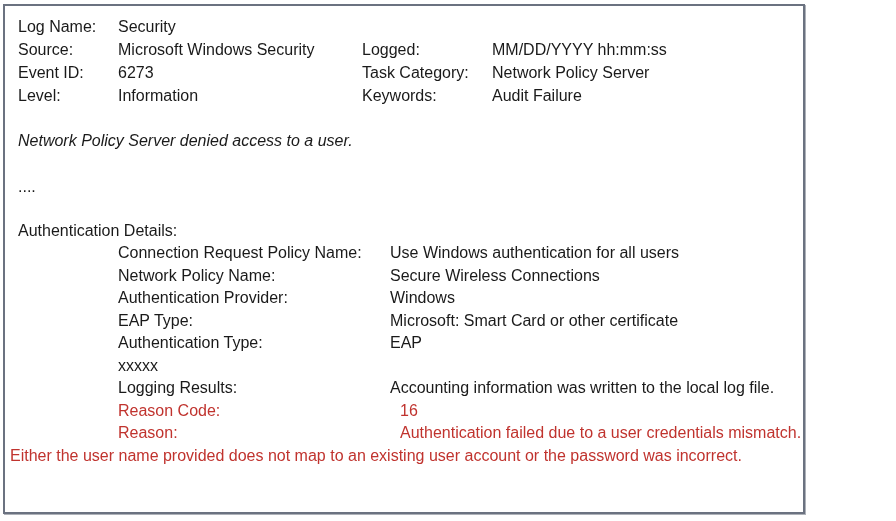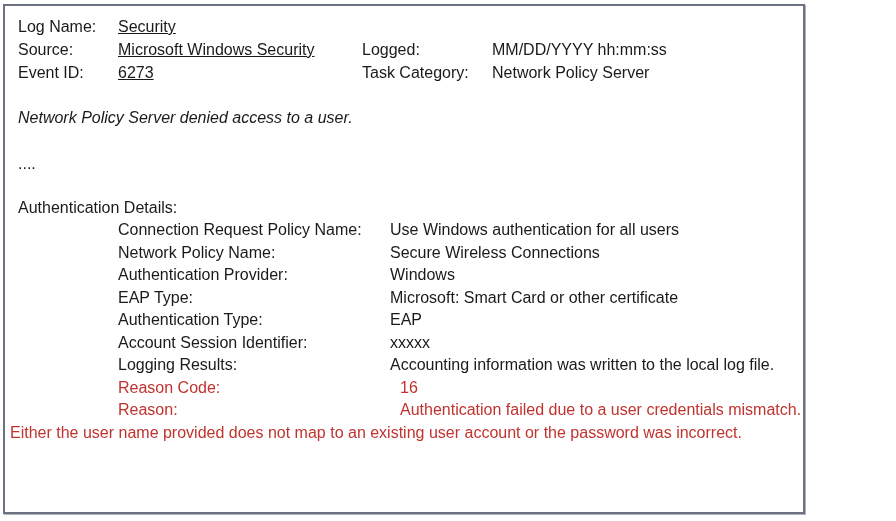--- a/index.html
+++ b/index.html
@@ -29,21 +29,21 @@
     bottom: 7px;
     border: 2px solid var(--border);
     box-shadow: 1px 1px 0 rgba(107, 114, 128, 0.55);
     background: var(--bg);
     padding: 9px 10px 0 13px;
     font-size: 16px;
     line-height: 23px;
   }
   .row { display: flex; white-space: nowrap; }
   .c1 { width: 100px; flex: 0 0 auto; }
-  .c2 { width: 244px; flex: 0 0 auto; text-decoration: underline; }
+  .c2 { width: 244px; flex: 0 0 auto; }
   .c3 { width: 130px; flex: 0 0 auto; }
   .c4 { flex: 1 1 auto; }
   .description { margin-top: 22px; font-style: italic; }
   .ellipsis { margin-top: 23px; }
   .section-title { margin-top: 21px; }
   .auth-list .row { line-height: 22.5px; }
   .ind { width: 100px; flex: 0 0 auto; }
   .al { width: 272px; flex: 0 0 auto; }
   .av { flex: 1 1 auto; }
   .alert { color: var(--alert); }
@@ -73,20 +73,26 @@
         <span class="c2">Microsoft Windows Security</span>
         <span class="c3">Logged:</span>
         <span class="c4">MM/DD/YYYY hh:mm:ss</span>
       </div>
       <div class="row">
         <span class="c1">Event ID:</span>
         <span class="c2">6273</span>
         <span class="c3">Task Category:</span>
         <span class="c4">Network Policy Server</span>
       </div>
+      <div class="row">
+        <span class="c1">Level:</span>
+        <span class="c2">Information</span>
+        <span class="c3">Keywords:</span>
+        <span class="c4">Audit Failure</span>
+      </div>
     </div>
 
     <div class="description">Network Policy Server denied access to a user.</div>
     <div class="ellipsis">....</div>
     <div class="section-title">Authentication Details:</div>
 
     <div class="auth-list">
       <div class="row">
         <span class="ind"></span>
         <span class="al">Connection Request Policy Name:</span>
@@ -107,21 +113,20 @@
         <span class="al">EAP Type:</span>
         <span class="av">Microsoft: Smart Card or other certificate</span>
       </div>
       <div class="row">
         <span class="ind"></span>
         <span class="al">Authentication Type:</span>
         <span class="av">EAP</span>
       </div>
       <div class="row">
         <span class="ind"></span>
-        <span class="al">Account Session Identifier:</span>
         <span class="av">xxxxx</span>
       </div>
       <div class="row">
         <span class="ind"></span>
         <span class="al">Logging Results:</span>
         <span class="av">Accounting information was written to the local log file.</span>
       </div>
       <div class="row alert">
         <span class="ind"></span>
         <span class="al">Reason Code:</span>

